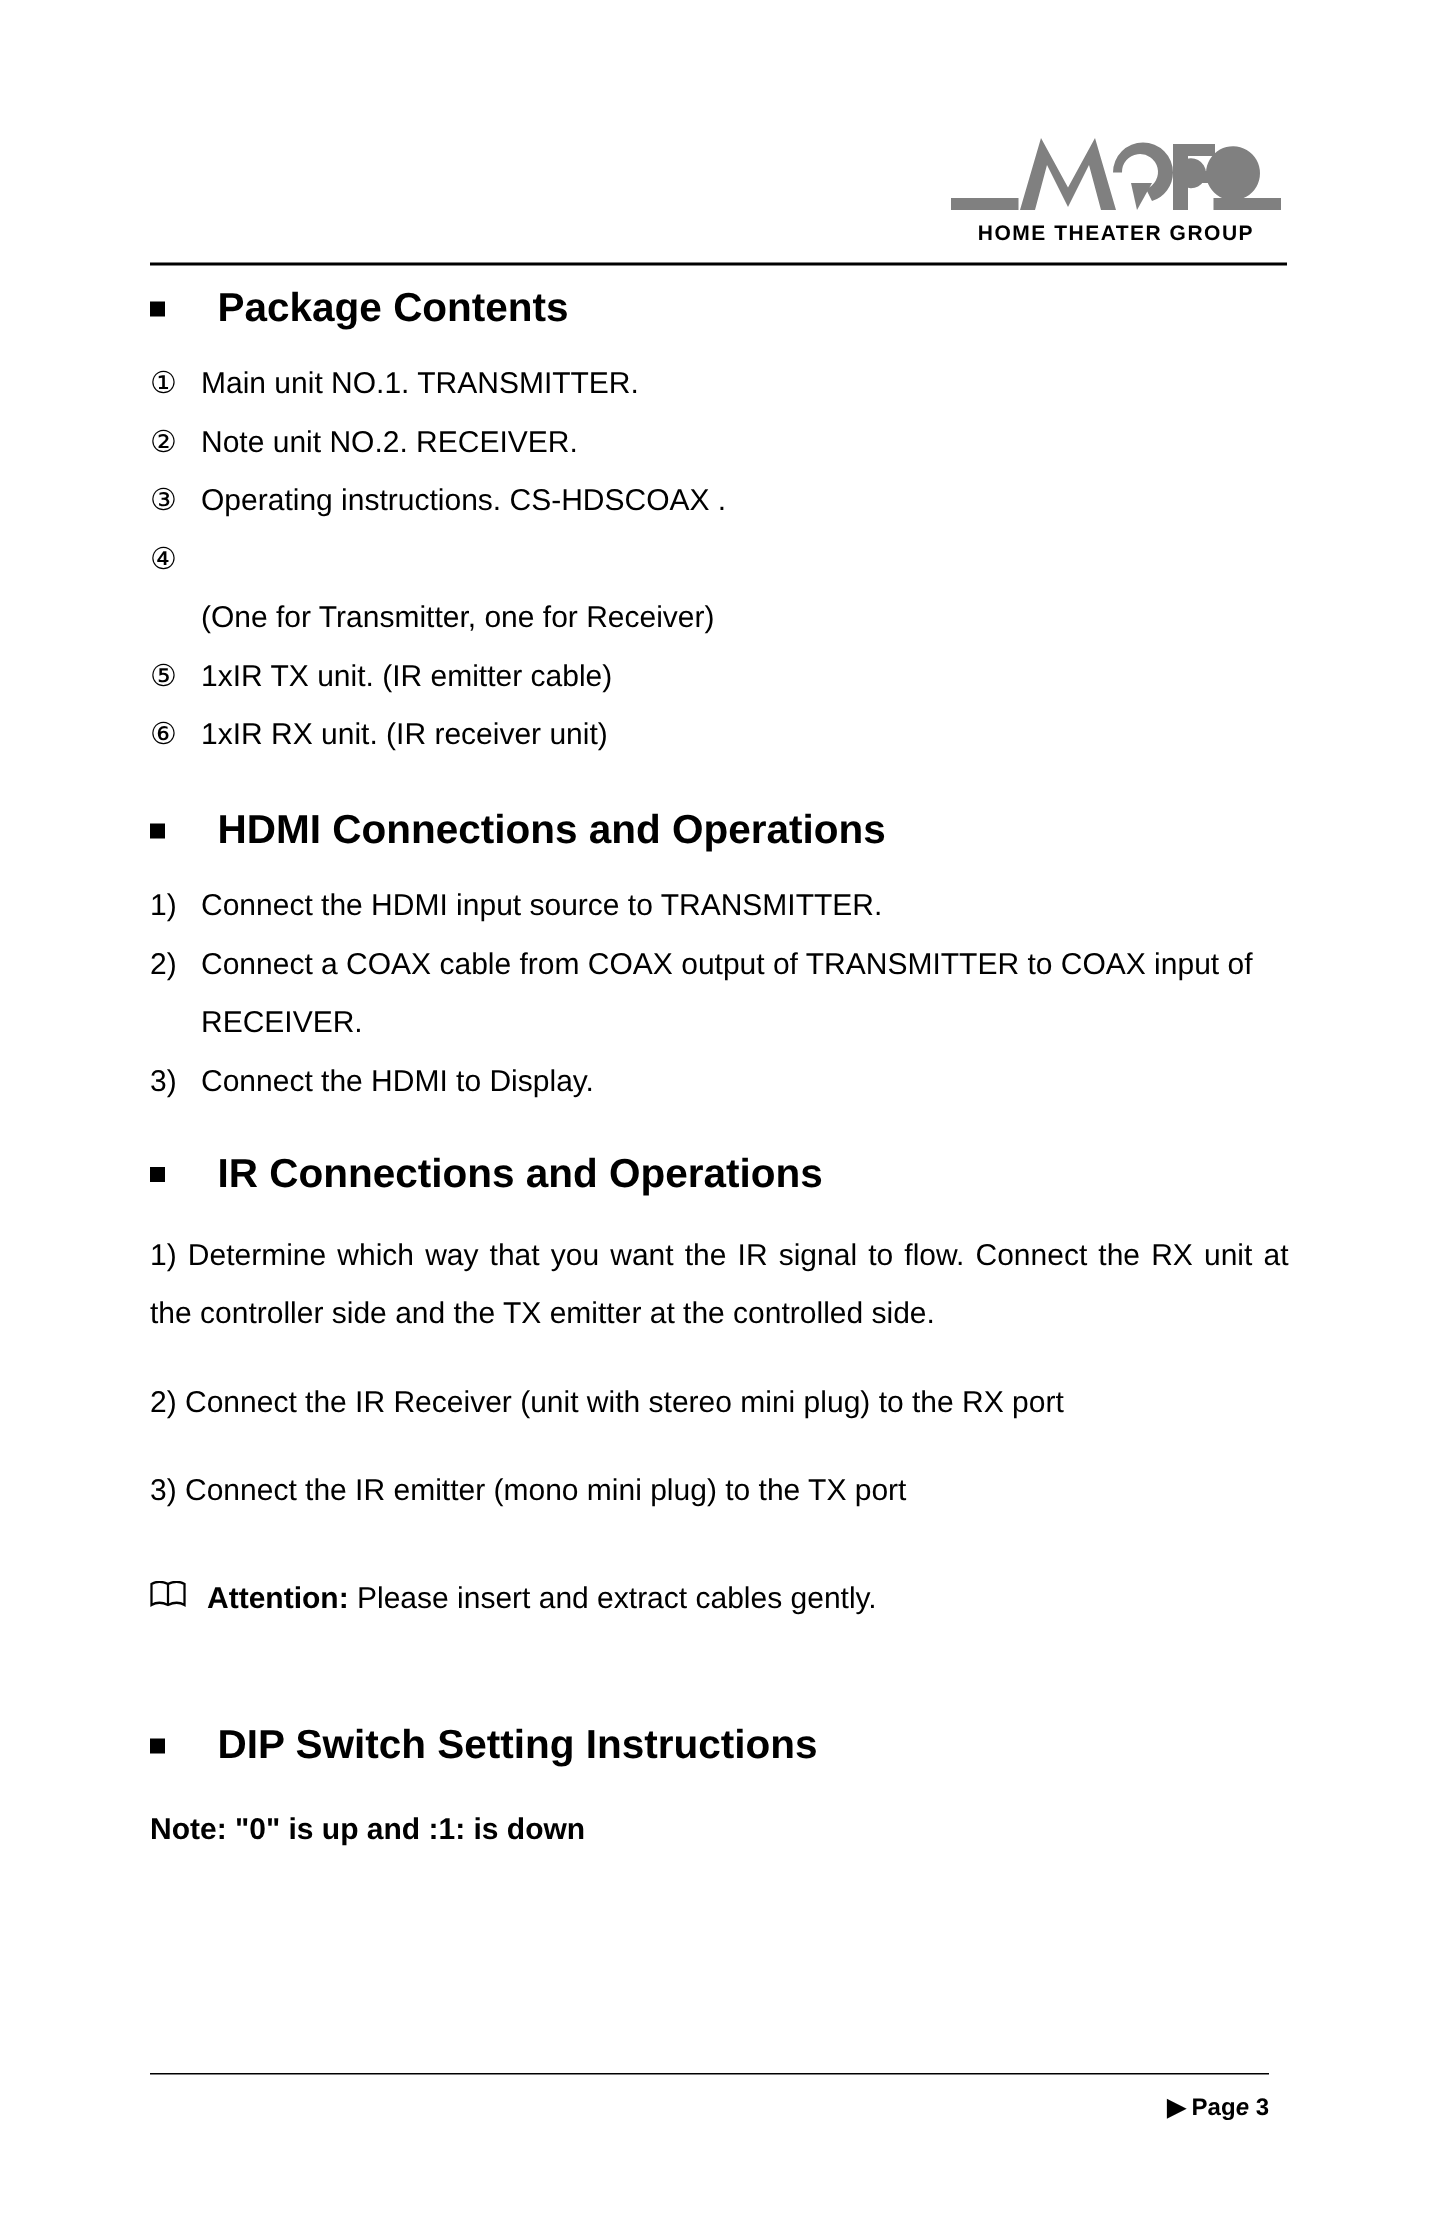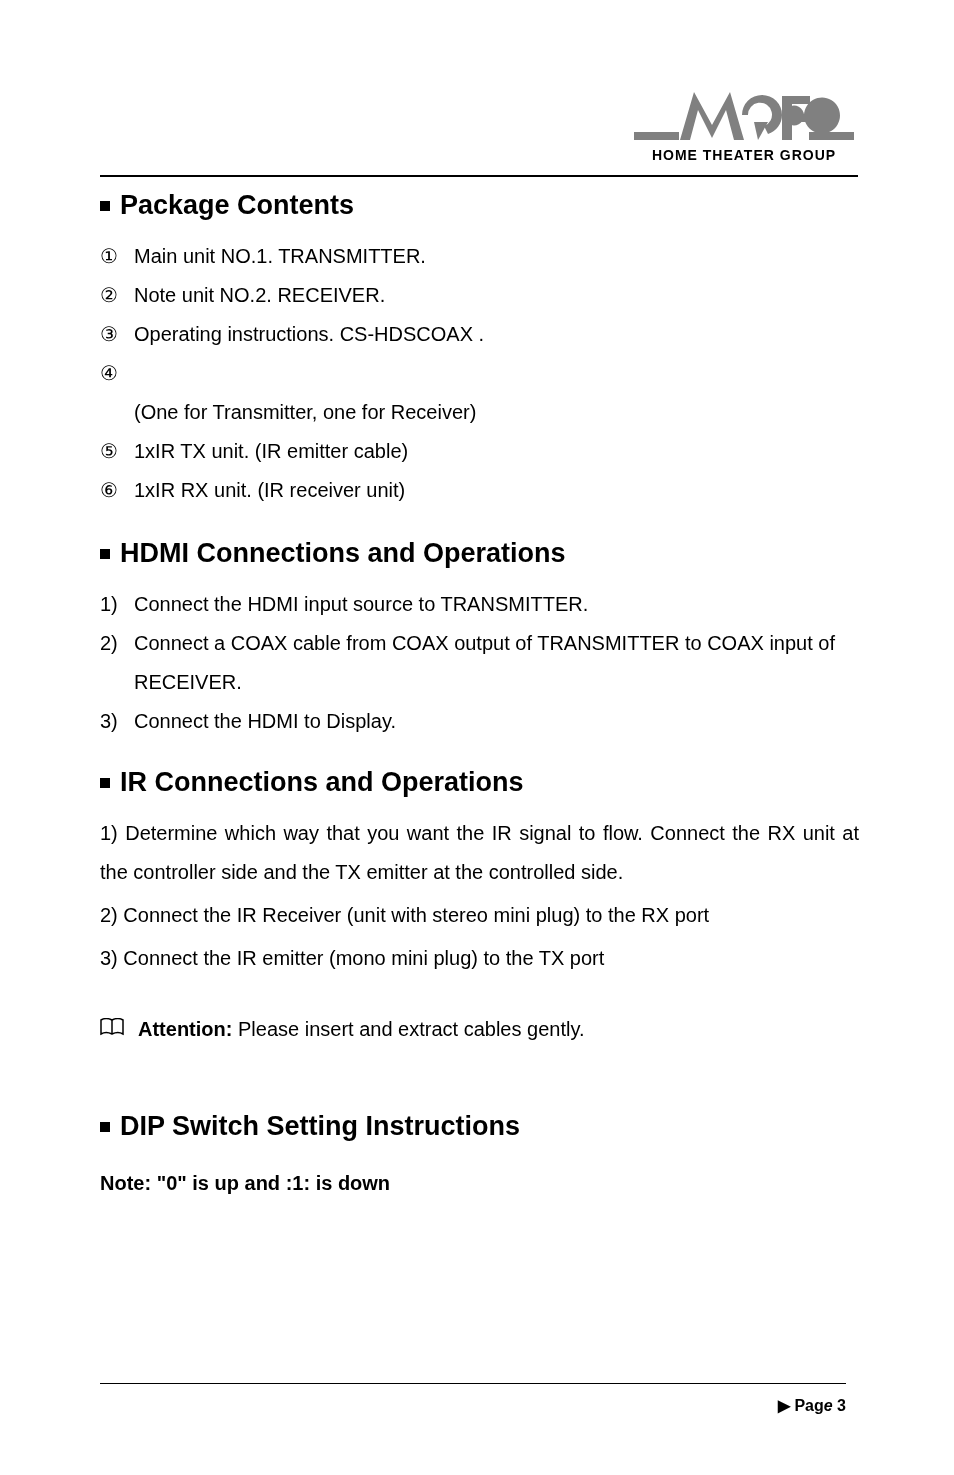--- a/index.html
+++ b/index.html
@@ -38,20 +38,21 @@
     top: 165px;
     left: 100px;
   }
   .content { padding-top: 100px; }
   h2.section-heading {
     font-size: 27px;
     font-weight: bold;
     margin-bottom: 16px;
     display: flex;
     align-items: center;
+    gap: 25px;
   }
   h2.section-heading .bullet {
     display: inline-block;
     width: 10px; height: 10px;
     background: #000;
     margin-right: 10px;
     vertical-align: middle;
   }
   .list {
     font-size: 20px;
@@ -59,20 +60,21 @@
     margin-bottom: 26px;
   }
   .list .item { display: flex; }
   .list .marker { width: 34px; flex-shrink: 0; }
   .list .text {}
   .paragraph {
     font-size: 20px;
     line-height: 1.95;
     margin-bottom: 4px;
     text-align: justify;
+    margin-top: 20px;
   }
   .attention-line {
     font-size: 20px;
     margin-top: 40px;
     display: flex;
     align-items: center;
   }
   .attention-line .book-icon {
     margin-right: 14px;
     flex-shrink: 0;

